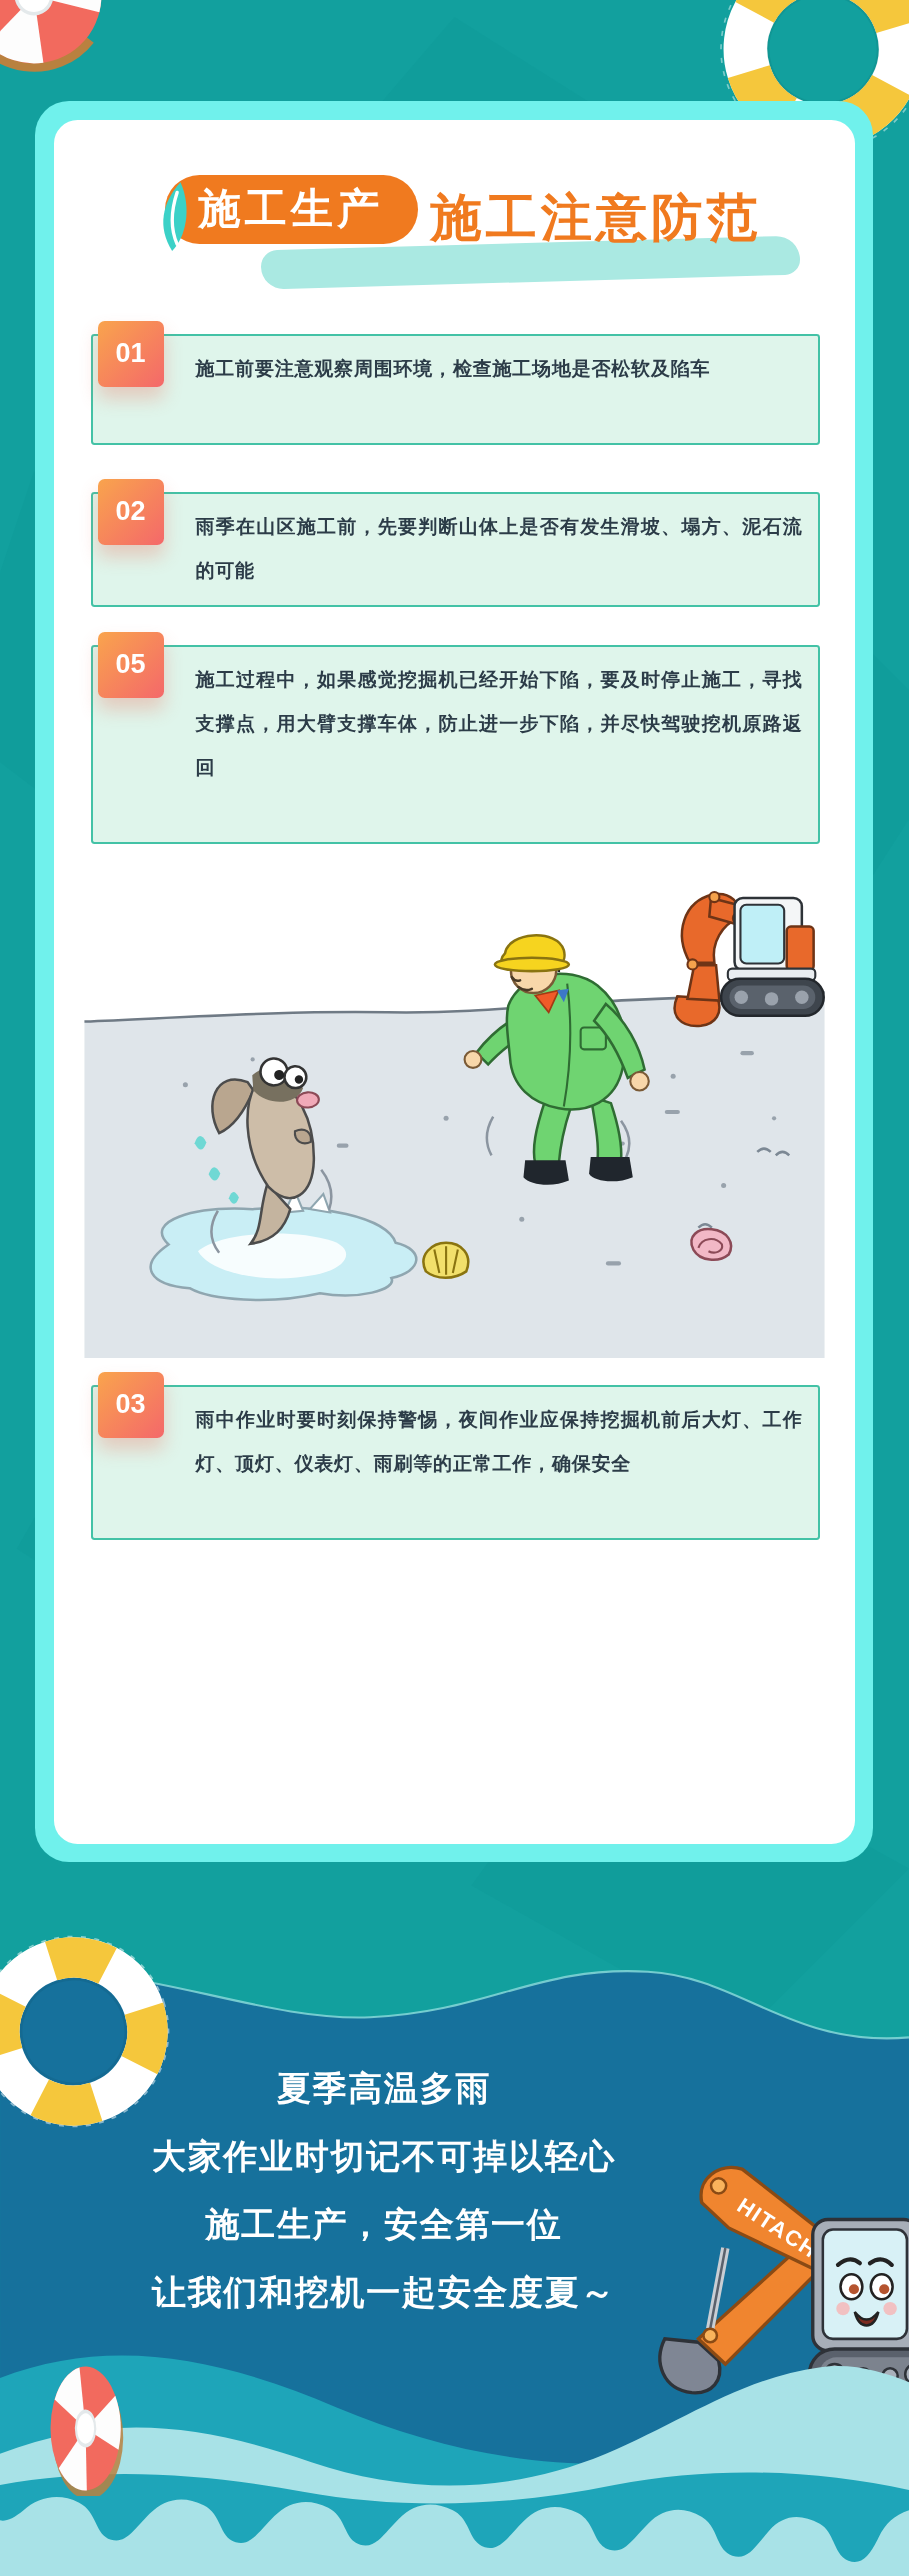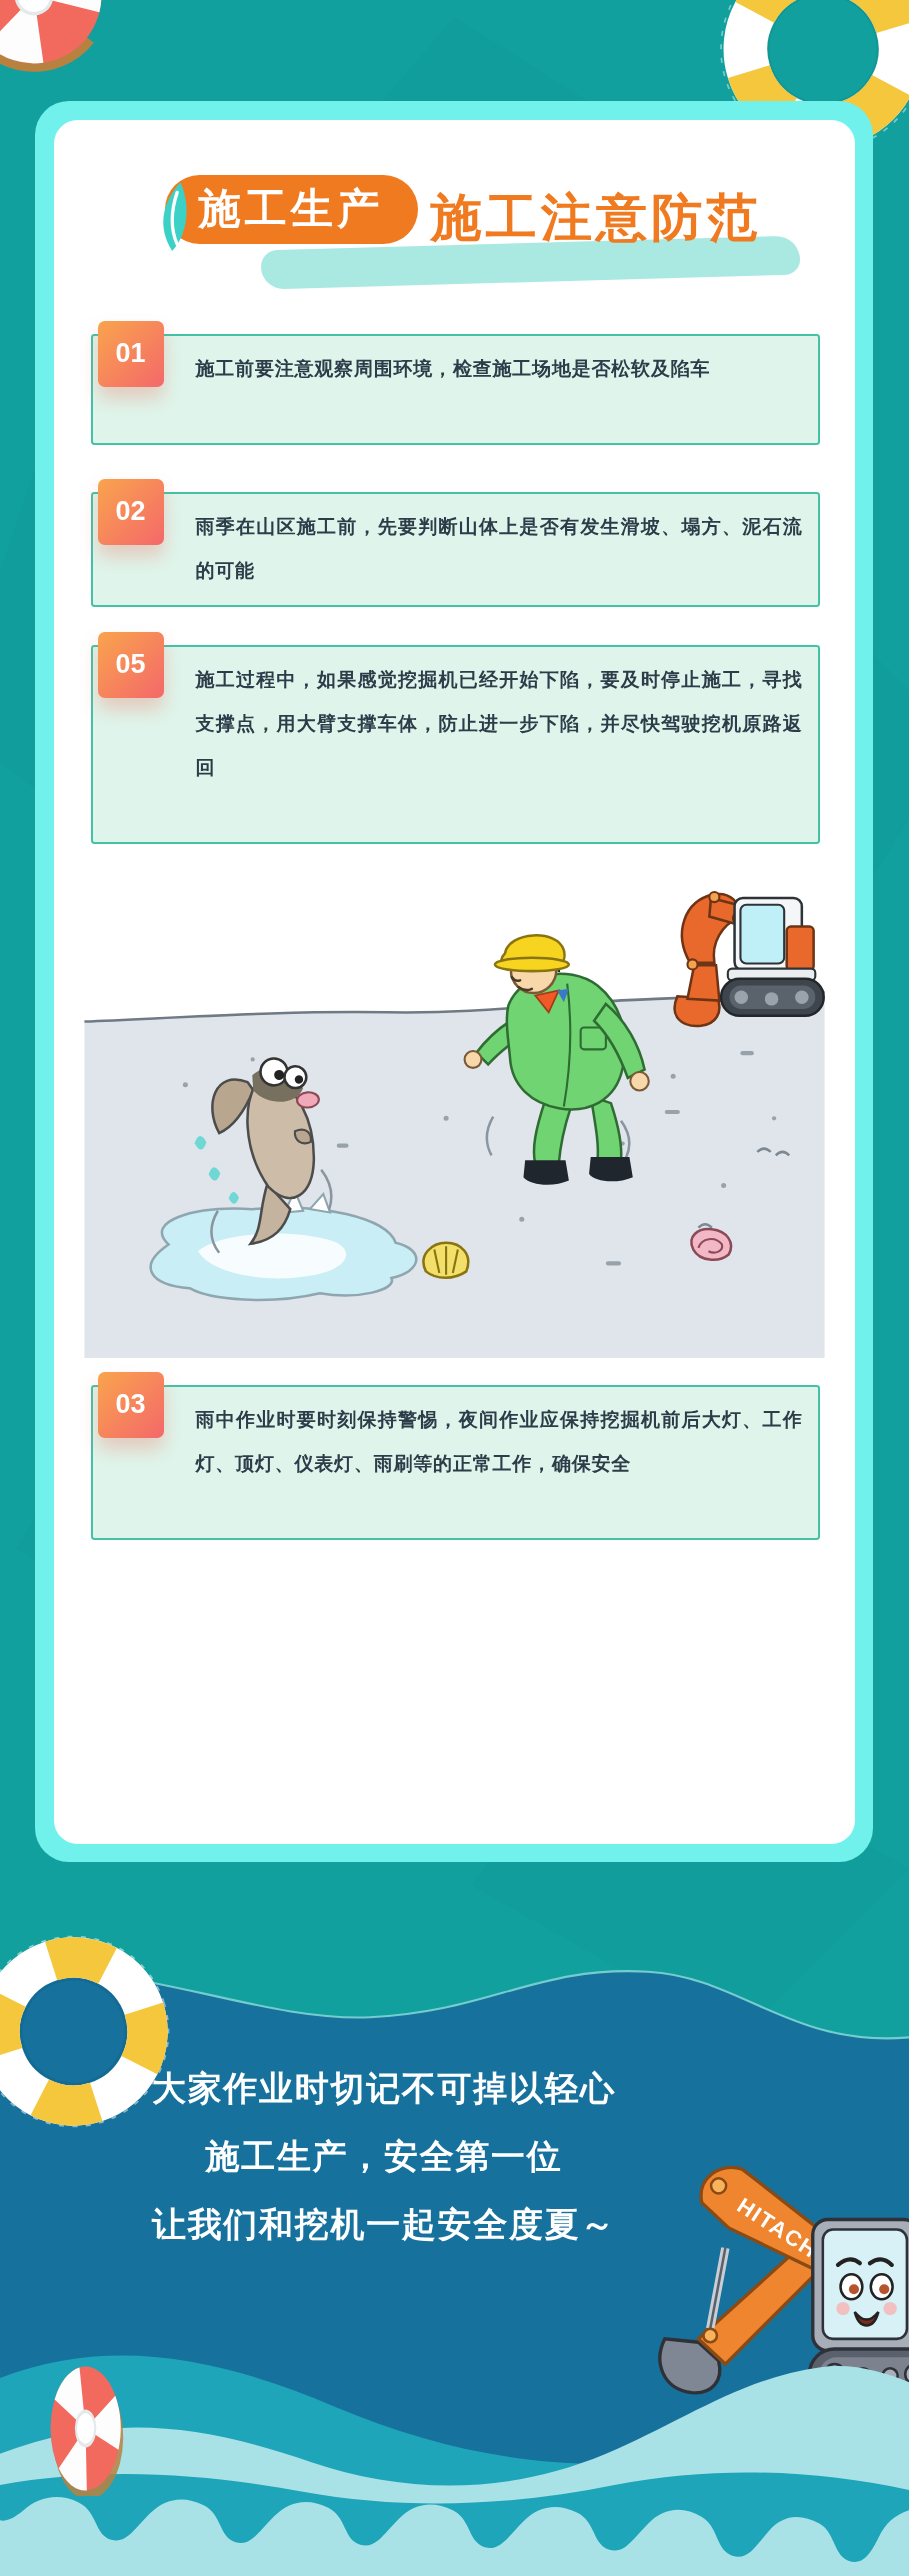--- a/index.html
+++ b/index.html
@@ -252,20 +252,21 @@
         <g transform="translate(716,430)">
           <path d="M8,26 C0,10 14,0 30,2 C48,4 58,18 50,32 C38,42 16,40 8,26 Z" fill="#F2B8C6" stroke="#8C4A57" stroke-width="3"></path>
           <path d="M14,24 C18,12 34,10 42,20 C44,28 34,32 26,28" fill="none" stroke="#8C4A57" stroke-width="2.5"></path>
         </g>
       </svg>
 
     </div>
   </div>
 
   <div class="footer-text">
+    <div class="footer-line">夏季高温多雨</div>
     <div class="footer-line">大家作业时切记不可掉以轻心</div>
     <div class="footer-line">施工生产，安全第一位</div>
     <div class="footer-line">让我们和挖机一起安全度夏～</div>
   </div>
 
   <svg class="abs z7" style="left:648px;top:2147px" width="269" height="261" viewBox="0 0 320 310">
 
     <path d="M20,228 C6,256 18,288 52,292 C76,294 90,278 84,254 L60,232 Z" fill="#7F8694" stroke="#2E3238" stroke-width="4"></path>
 
     <path d="M188,112 L60,228 L92,258 L214,136 Z" fill="#F0852F" stroke="#8A4A14" stroke-width="4"></path>

